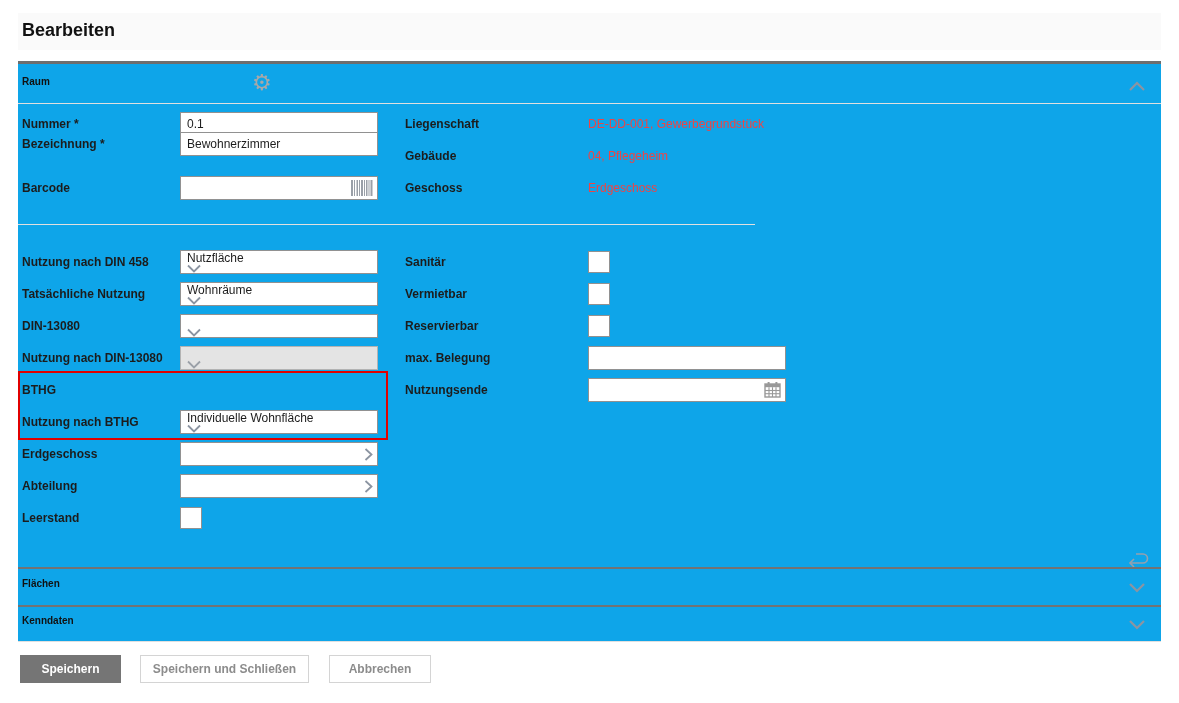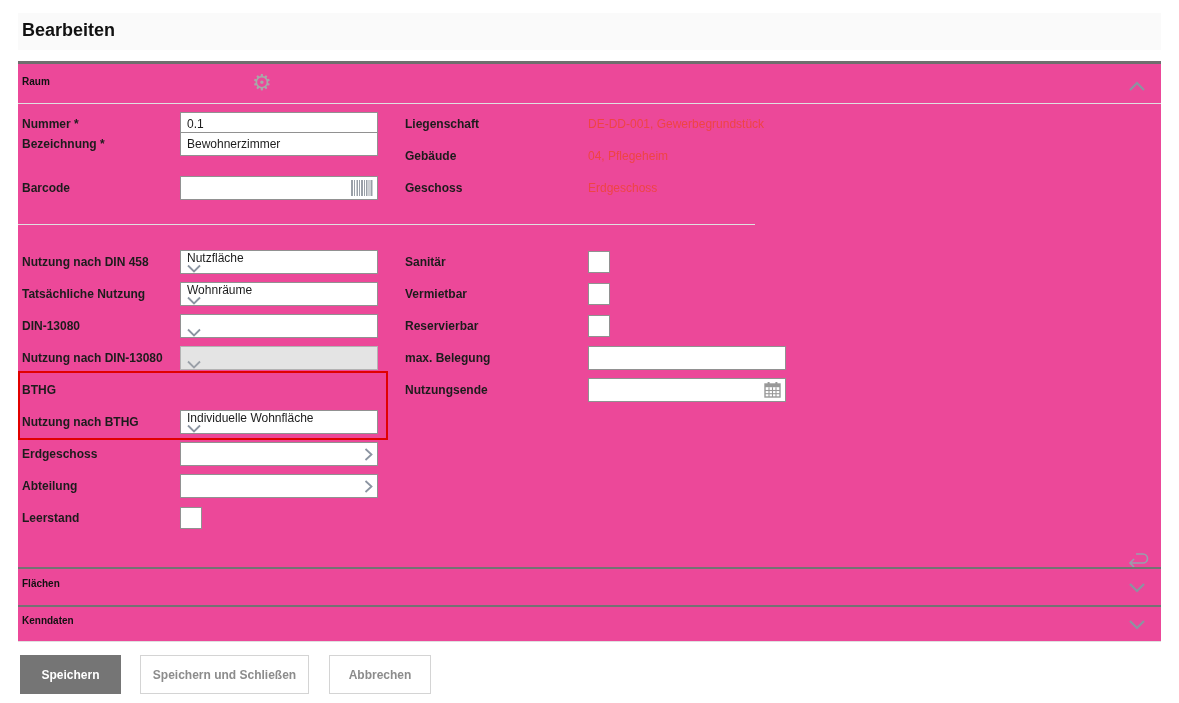--- a/index.html
+++ b/index.html
@@ -7,40 +7,40 @@
     width:1179px;height:703px;position:relative;background:#ffffff;
     font-family:"Liberation Sans", sans-serif;color:#1c1c1c;overflow:hidden;
   }
   .abs{position:absolute;}
   
   .title-band{left:18px;top:13px;width:1143px;height:37px;background:#fafafa;}
   .page-title{left:22px;top:20px;font-size:18px;font-weight:bold;color:#111;}
   .dark-rule{left:18px;width:1143px;height:3px;background:#6e6e6e;}
   .thin-rule{left:18px;width:1143px;height:1px;background:#e0e0e0;}
   .mid-rule{left:18px;width:737px;height:1px;background:#e0e0e0;}
-  .sec-bg{left:18px;width:1143px;background:#ec4899;}
+  .sec-bg{left:18px;width:1143px;background:#0ea5e9;}
   .sec-title{font-size:10px;font-weight:bold;color:#111;}
   .gear{left:252px;top:72px;font-size:22px;color:#a8a8a8;line-height:1;cursor:pointer;}
   .chev-btn{left:1128px;width:18px;height:12px;cursor:pointer;}
   
   .row{position:absolute;display:flex;align-items:center;height:24px;}
   .lbl{width:158px;font-size:12px;font-weight:bold;color:#1c1c1c;flex:none;}
   .rlbl{width:183px;font-size:12px;font-weight:bold;color:#1c1c1c;flex:none;}
   .roval{font-size:12px;color:#ef4444;}
   .field{width:198px;height:24px;border:1px solid #919191;background:#fff;box-sizing:border-box;flex:none;}
   input.txt{padding:0 6px;font-size:12px;font-family:"Liberation Sans",sans-serif;color:#1c1c1c;outline:none;}
   .fsel{display:flex;align-items:flex-start;justify-content:space-between;padding:0 6px;cursor:pointer;flex-direction:column;}
   .fsel span{font-size:12px;color:#1c1c1c;white-space:nowrap;overflow:hidden;}
   .fsel.disabled{background:#e4e4e4;border-color:#b3b3b3;cursor:default;}
   .iconwrap{display:flex;align-items:center;padding:0 4px 0 0;}
   .iconwrap input{border:none;flex:1;height:20px;padding:0 6px;font-size:12px;font-family:"Liberation Sans",sans-serif;background:transparent;outline:none;min-width:0;}
   .cb{width:22px;height:22px;border:1px solid #919191;background:#fff;box-sizing:border-box;cursor:pointer;flex:none;}
   .redbox{left:18px;top:371px;width:366px;height:65px;border:2px solid #e10000;pointer-events:none;}
   
-  .btn{position:absolute;height:39px;box-sizing:border-box;font-size:12px;font-weight:bold;
+  .btn{position:absolute;height:28px;box-sizing:border-box;font-size:12px;font-weight:bold;
        display:flex;align-items:center;justify-content:center;cursor:pointer;
        font-family:"Liberation Sans",sans-serif;}
   .btn-primary{background:#757575;color:#fff;border:none;}
   .btn-sec{background:#fff;color:#8c8c8c;border:1px solid #d4d4d4;}
   svg{display:block;}
 </style>
 </head>
 <body>
 
 <div class="abs title-band"></div>

